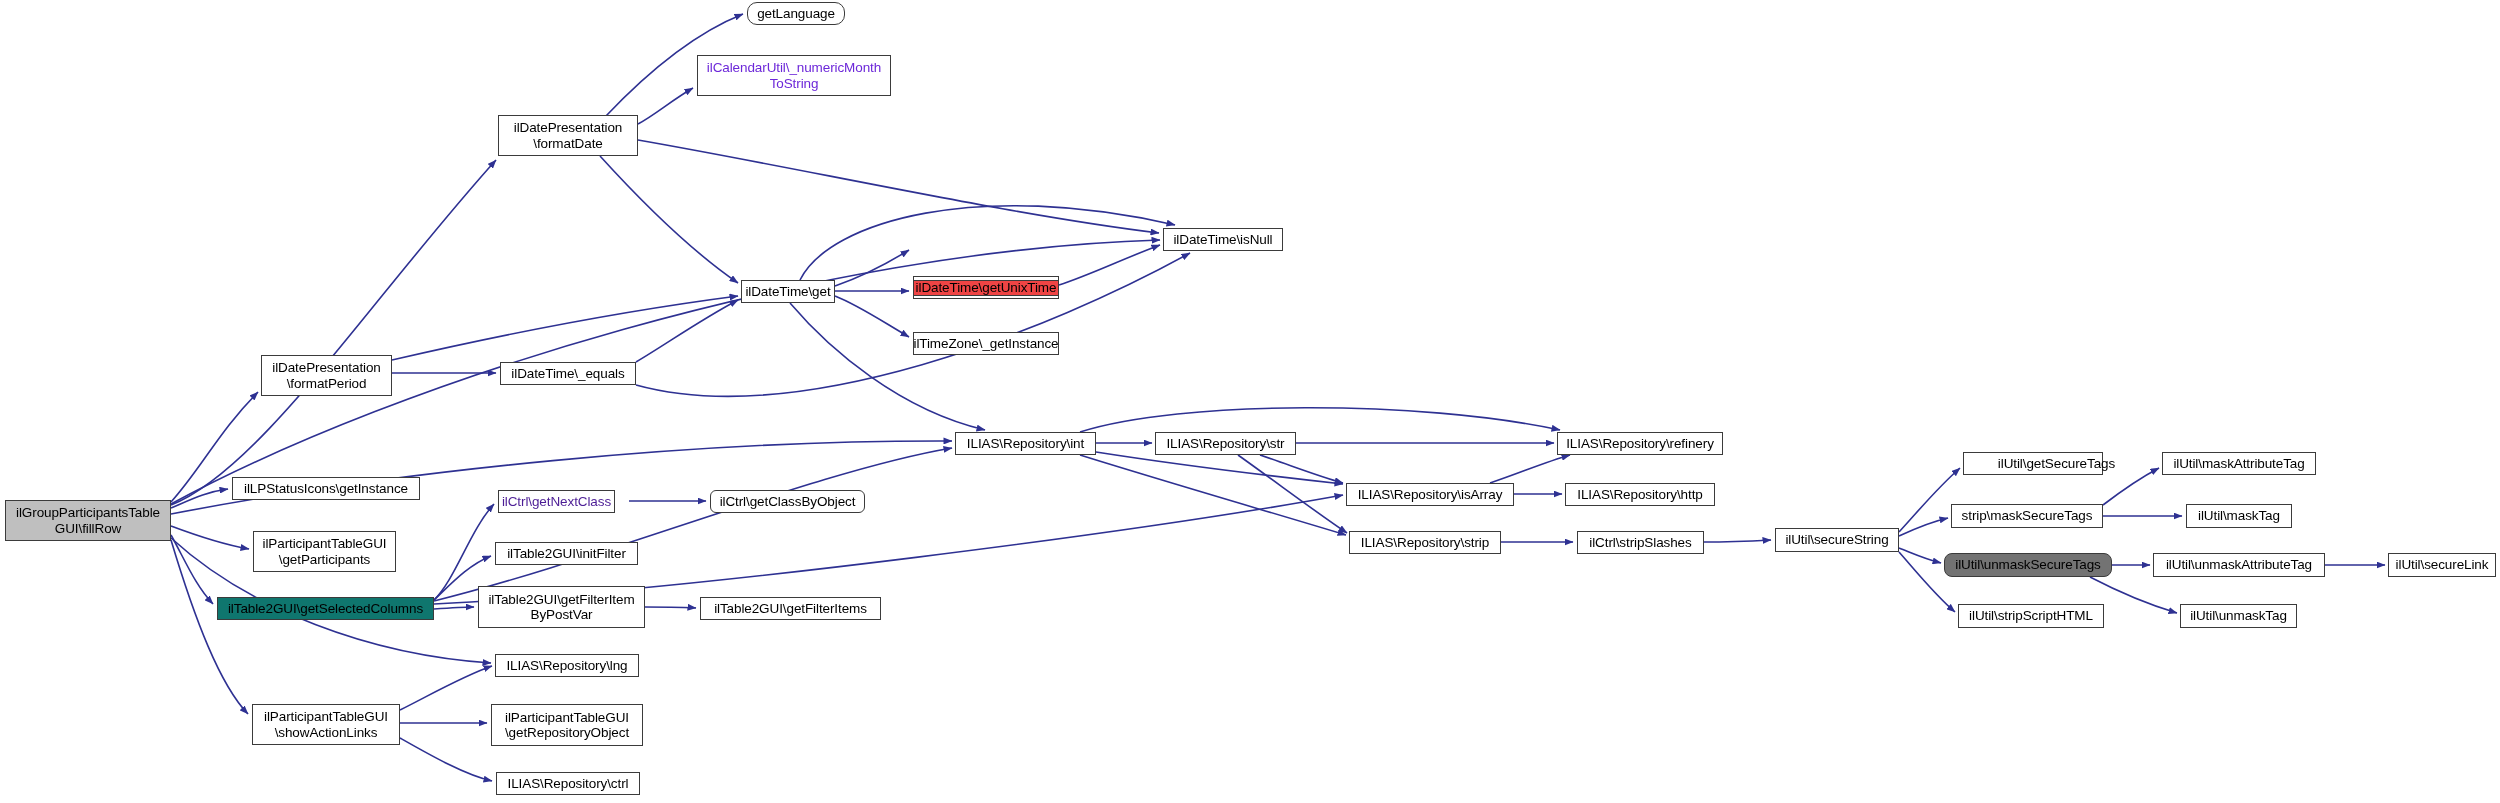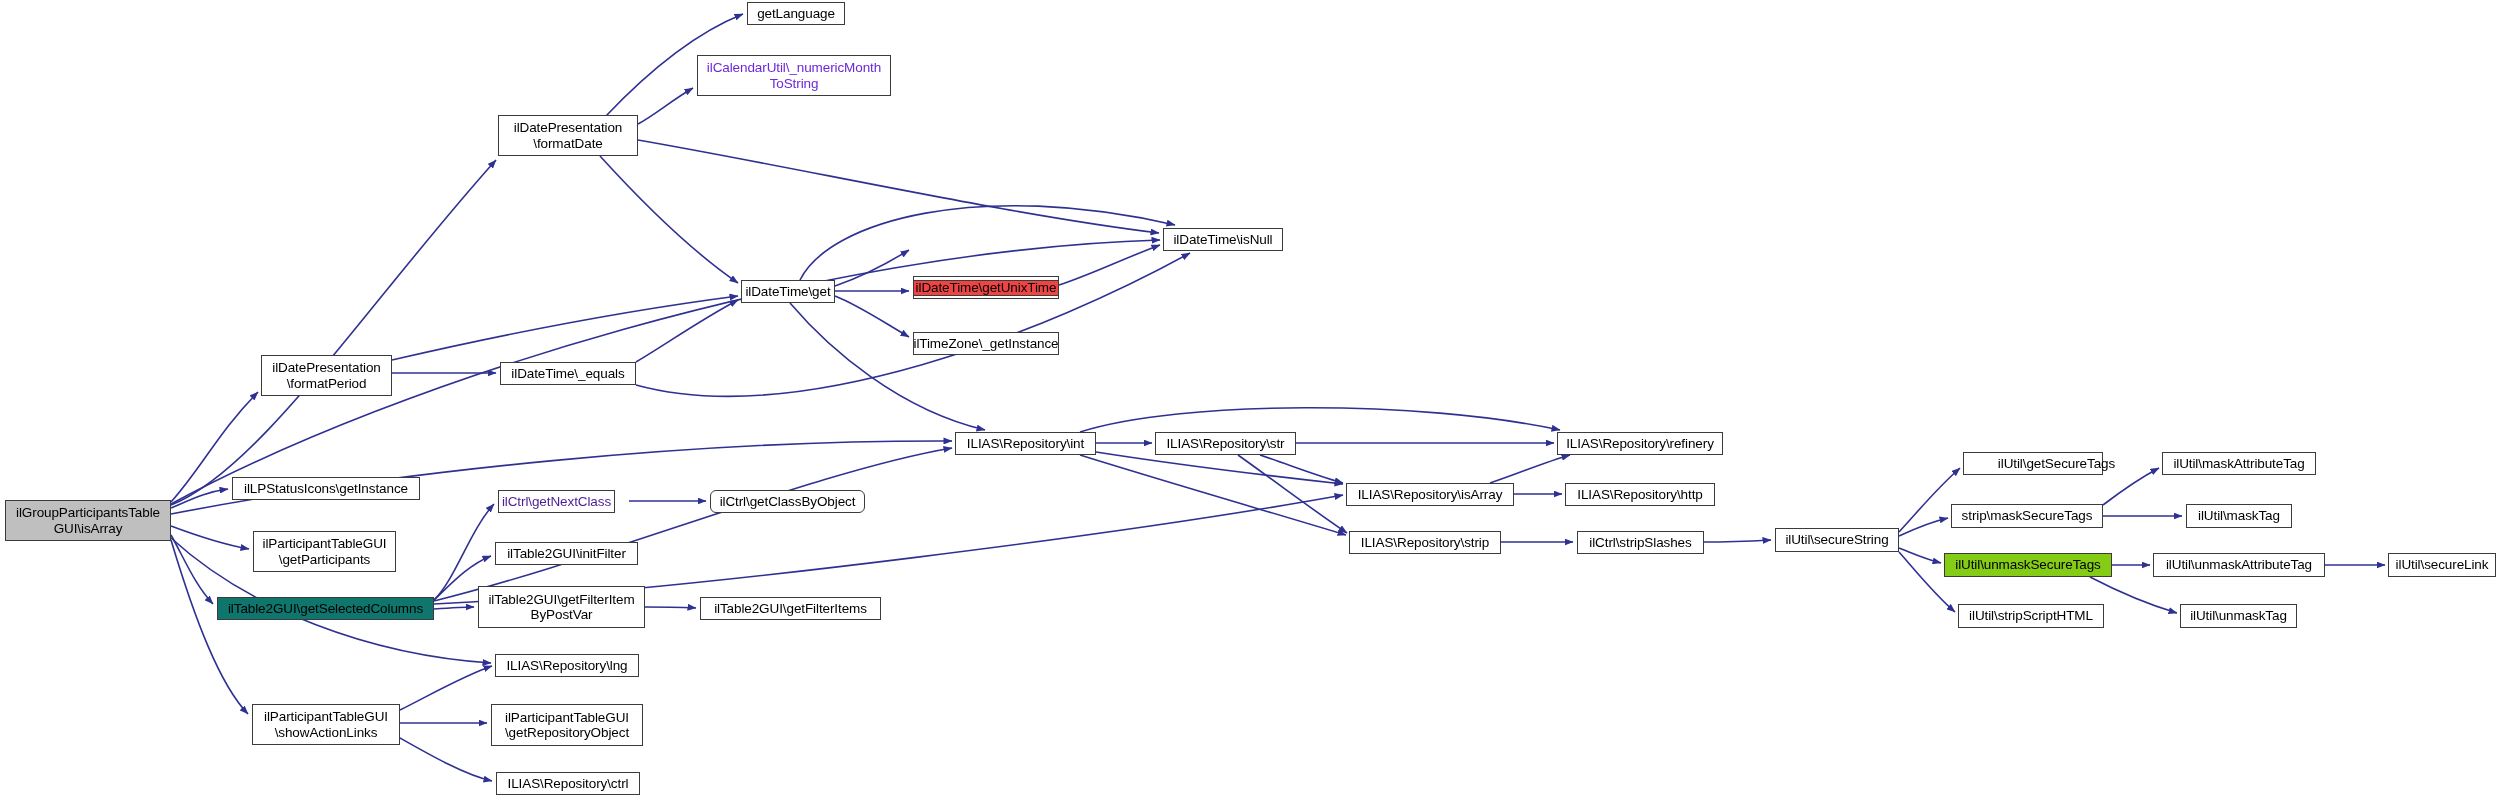--- a/index.html
+++ b/index.html
@@ -106,45 +106,45 @@
         <path d="M 645 607 C 665 607, 685 607, 696 608" fill="none" stroke="#2e3192" stroke-width="1.6" marker-end="url(#arrowhead)"></path>
         <path d="M 400 710 C 430 695, 465 675, 492 666" fill="none" stroke="#2e3192" stroke-width="1.6" marker-end="url(#arrowhead)"></path>
         <path d="M 400 723 C 425 723, 460 723, 487 723" fill="none" stroke="#2e3192" stroke-width="1.6" marker-end="url(#arrowhead)"></path>
         <path d="M 400 738 C 430 755, 465 775, 492 781" fill="none" stroke="#2e3192" stroke-width="1.6" marker-end="url(#arrowhead)"></path>
         <path d="M 434 601 C 600 560, 820 470, 952 448" fill="none" stroke="#2e3192" stroke-width="1.6" marker-end="url(#arrowhead)"></path>
         <path d="M 434 604 C 700 590, 1150 530, 1343 495" fill="none" stroke="#2e3192" stroke-width="1.6" marker-end="url(#arrowhead)"></path>
       </g>
   </svg>
   <div id="nodes">
       <div class="node root" style="left: 5px; top: 500px; width: 166px; height: 41px; border-color: rgb(59, 59, 59); background: rgb(191, 191, 191); color: rgb(0, 0, 0);"><span>ilGroupParticipantsTable
-GUI\isArray</span></div>
+GUI\fillRow</span></div>
       <div class="node" style="left: 498px; top: 115px; width: 140px; height: 41px; border-color: rgb(59, 59, 59); background: rgb(255, 255, 255); color: rgb(0, 0, 0);"><span>ilDatePresentation
 \formatDate</span></div>
-      <div class="node" style="left: 747px; top: 2px; width: 98px; height: 23px; border-color: rgb(59, 59, 59); background: rgb(255, 255, 255); color: rgb(0, 0, 0);"><span>getLanguage</span></div>
+      <div class="node" style="left: 747px; top: 2px; width: 98px; height: 23px; border-color: rgb(59, 59, 59); background: rgb(255, 255, 255); color: rgb(0, 0, 0); border-radius: 10px;"><span>getLanguage</span></div>
       <div class="node" style="left: 697px; top: 55px; width: 194px; height: 41px; border-color: rgb(59, 59, 59); background: rgb(255, 255, 255); color: #6d28d9;"><span>ilCalendarUtil\_numericMonth
 ToString</span></div>
       <div class="node" style="left: 741px; top: 280px; width: 94px; height: 23px; border-color: rgb(59, 59, 59); background: rgb(255, 255, 255); color: rgb(0, 0, 0);"><span>ilDateTime\get</span></div>
       <div class="node" style="left: 913px; top: 228px; width: 146px; height: 23px; border-color: rgb(59, 59, 59); background: rgb(255, 255, 255); color: rgb(0, 0, 0); margin-top: 48px;"><span>ilTimeZone\getIdentifier</span></div>
       <div class="node" style="left: 913px; top: 280px; width: 146px; height: 16px; border-color: rgb(59, 59, 59); background: #ef4444; color: rgb(0, 0, 0);"><span>ilDateTime\getUnixTime</span></div>
       <div class="node" style="left: 913px; top: 332px; width: 146px; height: 23px; border-color: rgb(59, 59, 59); background: rgb(255, 255, 255); color: rgb(0, 0, 0);"><span>ilTimeZone\_getInstance</span></div>
       <div class="node" style="left: 1163px; top: 228px; width: 120px; height: 23px; border-color: rgb(59, 59, 59); background: rgb(255, 255, 255); color: rgb(0, 0, 0);"><span>ilDateTime\isNull</span></div>
       <div class="node" style="left: 261px; top: 355px; width: 131px; height: 41px; border-color: rgb(59, 59, 59); background: rgb(255, 255, 255); color: rgb(0, 0, 0);"><span>ilDatePresentation
 \formatPeriod</span></div>
       <div class="node" style="left: 500px; top: 362px; width: 136px; height: 23px; border-color: rgb(59, 59, 59); background: rgb(255, 255, 255); color: rgb(0, 0, 0);"><span>ilDateTime\_equals</span></div>
       <div class="node" style="left: 955px; top: 432px; width: 141px; height: 23px; border-color: rgb(59, 59, 59); background: rgb(255, 255, 255); color: rgb(0, 0, 0);"><span>ILIAS\Repository\int</span></div>
       <div class="node" style="left: 1155px; top: 432px; width: 141px; height: 23px; border-color: rgb(59, 59, 59); background: rgb(255, 255, 255); color: rgb(0, 0, 0);"><span>ILIAS\Repository\str</span></div>
       <div class="node" style="left: 1557px; top: 432px; width: 166px; height: 23px; border-color: rgb(59, 59, 59); background: rgb(255, 255, 255); color: rgb(0, 0, 0);"><span>ILIAS\Repository\refinery</span></div>
       <div class="node" style="left: 1346px; top: 483px; width: 168px; height: 23px; border-color: rgb(59, 59, 59); background: rgb(255, 255, 255); color: rgb(0, 0, 0);"><span>ILIAS\Repository\isArray</span></div>
       <div class="node" style="left: 1565px; top: 483px; width: 150px; height: 23px; border-color: rgb(59, 59, 59); background: rgb(255, 255, 255); color: rgb(0, 0, 0);"><span>ILIAS\Repository\http</span></div>
       <div class="node" style="left: 1349px; top: 531px; width: 152px; height: 23px; border-color: rgb(59, 59, 59); background: rgb(255, 255, 255); color: rgb(0, 0, 0);"><span>ILIAS\Repository\strip</span></div>
       <div class="node" style="left: 1577px; top: 531px; width: 127px; height: 23px; border-color: rgb(59, 59, 59); background: rgb(255, 255, 255); color: rgb(0, 0, 0);"><span>ilCtrl\stripSlashes</span></div>
       <div class="node" style="left: 1775px; top: 528px; width: 124px; height: 24px; border-color: rgb(59, 59, 59); background: rgb(255, 255, 255); color: rgb(0, 0, 0);"><span>ilUtil\secureString</span></div>
       <div class="node" style="left: 1963px; top: 452px; width: 140px; height: 23px; border-color: rgb(59, 59, 59); background: rgb(255, 255, 255); color: rgb(0, 0, 0); padding-left: 47px;"><span>ilUtil\getSecureTags</span></div>
       <div class="node" style="left: 1951px; top: 504px; width: 152px; height: 24px; border-color: rgb(59, 59, 59); background: rgb(255, 255, 255); color: rgb(0, 0, 0);"><span>strip\maskSecureTags</span></div>
-      <div class="node" style="left: 1944px; top: 553px; width: 168px; height: 24px; border-color: rgb(59, 59, 59); background: #84cc16; color: rgb(0, 0, 0);"><span>ilUtil\unmaskSecureTags</span></div>
+      <div class="node" style="left: 1944px; top: 553px; width: 168px; height: 24px; border-color: rgb(59, 59, 59); background: #737373; color: rgb(0, 0, 0); border-radius: 8px;"><span>ilUtil\unmaskSecureTags</span></div>
       <div class="node" style="left: 1958px; top: 604px; width: 146px; height: 24px; border-color: rgb(59, 59, 59); background: rgb(255, 255, 255); color: rgb(0, 0, 0);"><span>ilUtil\stripScriptHTML</span></div>
       <div class="node" style="left: 2162px; top: 452px; width: 154px; height: 23px; border-color: rgb(59, 59, 59); background: rgb(255, 255, 255); color: rgb(0, 0, 0);"><span>ilUtil\maskAttributeTag</span></div>
       <div class="node" style="left: 2186px; top: 504px; width: 106px; height: 24px; border-color: rgb(59, 59, 59); background: rgb(255, 255, 255); color: rgb(0, 0, 0);"><span>ilUtil\maskTag</span></div>
       <div class="node" style="left: 2153px; top: 553px; width: 172px; height: 24px; border-color: rgb(59, 59, 59); background: rgb(255, 255, 255); color: rgb(0, 0, 0);"><span>ilUtil\unmaskAttributeTag</span></div>
       <div class="node" style="left: 2180px; top: 604px; width: 117px; height: 24px; border-color: rgb(59, 59, 59); background: rgb(255, 255, 255); color: rgb(0, 0, 0);"><span>ilUtil\unmaskTag</span></div>
       <div class="node" style="left: 2388px; top: 553px; width: 108px; height: 24px; border-color: rgb(59, 59, 59); background: rgb(255, 255, 255); color: rgb(0, 0, 0);"><span>ilUtil\secureLink</span></div>
       <div class="node" style="left: 232px; top: 477px; width: 188px; height: 23px; border-color: rgb(59, 59, 59); background: rgb(255, 255, 255); color: rgb(0, 0, 0);"><span>ilLPStatusIcons\getInstance</span></div>
       <div class="node" style="left: 253px; top: 531px; width: 143px; height: 41px; border-color: rgb(59, 59, 59); background: rgb(255, 255, 255); color: rgb(0, 0, 0);"><span>ilParticipantTableGUI
 \getParticipants</span></div>
       <div class="node" style="left: 217px; top: 597px; width: 217px; height: 23px; border-color: rgb(59, 59, 59); background: #0f766e; color: rgb(0, 0, 0);"><span>ilTable2GUI\getSelectedColumns</span></div>

